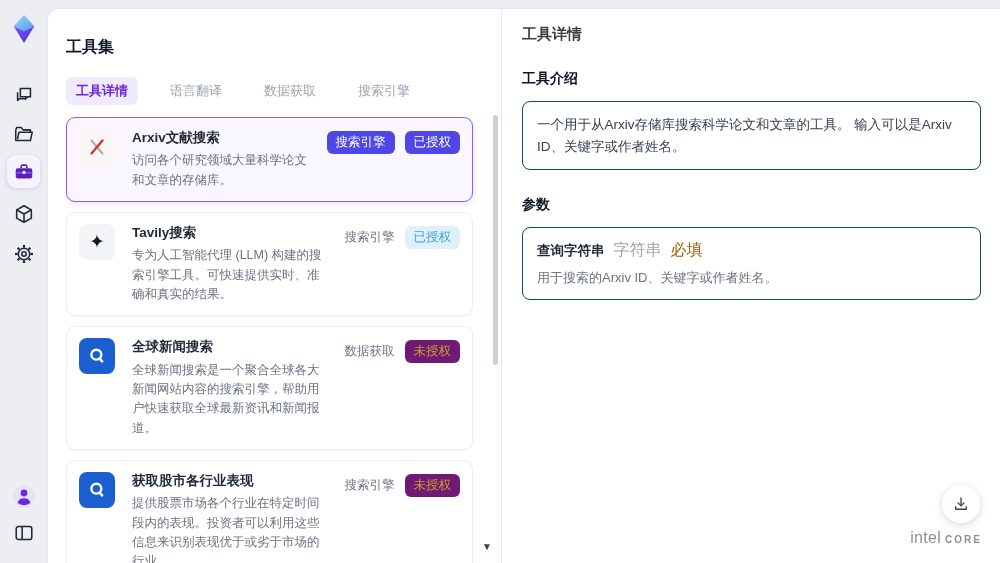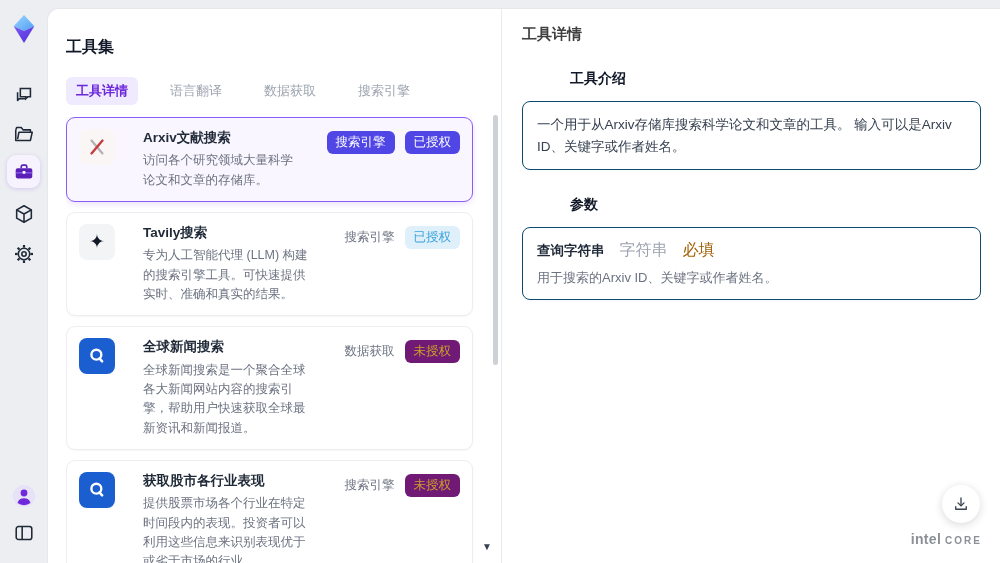--- a/index.html
+++ b/index.html
@@ -15,21 +15,21 @@
   
   .main { position:absolute; left:47px; top:8px; width:953px; height:555px; background:#ffffff; border:1px solid #e5e7eb; border-right:none; border-bottom:none; border-top-left-radius:12px; overflow:hidden; }
 
   
   .pane-left { position:absolute; left:0; top:12px; width:453px; height:555px; padding:16px 18px 0 18px; }
   .pane-title { font-size:16px; font-weight:bold; color:#111827; }
   .tabs { display:flex; align-items:center; gap:22px; margin-top:19px; }
   .tab { font-size:13px; color:#9ca3af; cursor:pointer; padding:5px 10px; border-radius:6px; white-space:nowrap; }
   .tab.active { color:#6d28d9; background:#efeafd; font-weight:bold; }
   .cards { margin-top:12px; height:462px; overflow:hidden; padding-right:10px; }
-  .card { position:relative; display:flex; gap:28px; background:#ffffff; border:1px solid #eceef1; border-radius:9px; padding:11px 12px; margin-bottom:10px; box-shadow:0 1px 2px rgba(17,24,39,.04); cursor:pointer; }
+  .card { position:relative; display:flex; gap:17px; background:#ffffff; border:1px solid #eceef1; border-radius:9px; padding:11px 12px; margin-bottom:10px; box-shadow:0 1px 2px rgba(17,24,39,.04); cursor:pointer; }
   .card.selected { border:1.5px solid #8b5cf6; background:#faf6ff; box-shadow:0 2px 6px rgba(139,92,246,.18); }
   .tool-ico { flex:0 0 36px; width:36px; height:36px; border-radius:8px; display:flex; align-items:center; justify-content:center; background:#f3f4f6; overflow:hidden; }
   .tool-ico.arxiv { background:#fbf6f6; }
   .tool-ico.blueapp { background:#1a5ed0; }
   .tool-ico.tavily { background:#f3f4f6; font-size:19px; color:#111827; }
   .card-mid { flex:1 1 auto; min-width:0; }
   .card-name { font-size:13.5px; font-weight:bold; color:#1f2937; line-height:1.35; }
   .card-desc { font-size:12.5px; color:#6b7280; line-height:1.55; margin-top:4px; }
   .card-tags { flex:0 0 auto; display:flex; align-items:flex-start; gap:10px; padding-top:2px; }
   .cat-plain { font-size:12.5px; color:#6b7280; white-space:nowrap; padding-top:3px; }
@@ -37,33 +37,33 @@
   .badge.solid { background:#4f46e5; color:#ffffff; }
   .badge.blue { background:#dff0fa; color:#3aa3dc; }
   .badge.yellow { background:#701a75; color:#c9a02a; }
   .scrollbar { position:absolute; right:2px; top:86px; width:6px; height:462px; }
   .scroll-thumb { position:absolute; top:8px; left:0; width:5px; height:250px; background:#cdd0d5; border-radius:3px; }
   .scroll-caret { position:absolute; right:9px; bottom:24px; font-size:10px; color:#374151; }
 
   
   .pane-right { position:absolute; left:453px; top:0; width:500px; height:555px; border-left:1px solid #e8eaed; padding:16px 20px 0 20px; }
   .detail-title { font-size:15px; font-weight:bold; color:#404040; }
-  .section-title { font-size:14px; font-weight:bold; color:#111827; margin-top:26px;margin-left:48px; }
+  .section-title { font-size:14px; font-weight:bold; color:#111827; margin-top:26px; }
   .info-box { margin-top:13px; border:1px solid #0c4a6e; border-radius:8px; background:#ffffff; padding:12px 14px; box-shadow:0 1px 2px rgba(17,24,39,.03); }
   .intro-text { font-size:13.5px; color:#374151; line-height:1.6; }
-  .param-head { display:flex; align-items:baseline; gap:15px; }
+  .param-head { display:flex; align-items:baseline; gap:9px; }
   .param-name { font-size:13.5px; font-weight:bold; color:#1f2937; }
   .param-type { font-size:16px; color:#9ca3af; }
   .param-req { font-size:16px; color:#a16207; }
   .param-desc { font-size:13px; color:#6b7280; margin-top:8px; }
 
   
   .fab { position:absolute; right:20px; bottom:40px; width:38px; height:38px; border-radius:50%; background:#ffffff; box-shadow:0 2px 8px rgba(17,24,39,.16); display:flex; align-items:center; justify-content:center; cursor:pointer; }
   .brand { position:absolute; right:18px; bottom:16px; color:#8b9097; display:flex; align-items:baseline; gap:4px; }
-  .brand-intel { font-size:14px; font-weight:bold; letter-spacing:.3px; }
+  .brand-intel { font-size:16px; font-weight:normal; letter-spacing:.3px; }
   .brand-core { font-size:10px; letter-spacing:2px; font-weight:bold; }
 </style>
 </head>
 <body>
 
 <div class="rail">
   <div class="rail-item" style="top:12px">
     <svg width="30" height="32" viewBox="0 0 32 34">
       <defs>
         <linearGradient id="g1" x1="0" y1="0" x2="1" y2="1">

